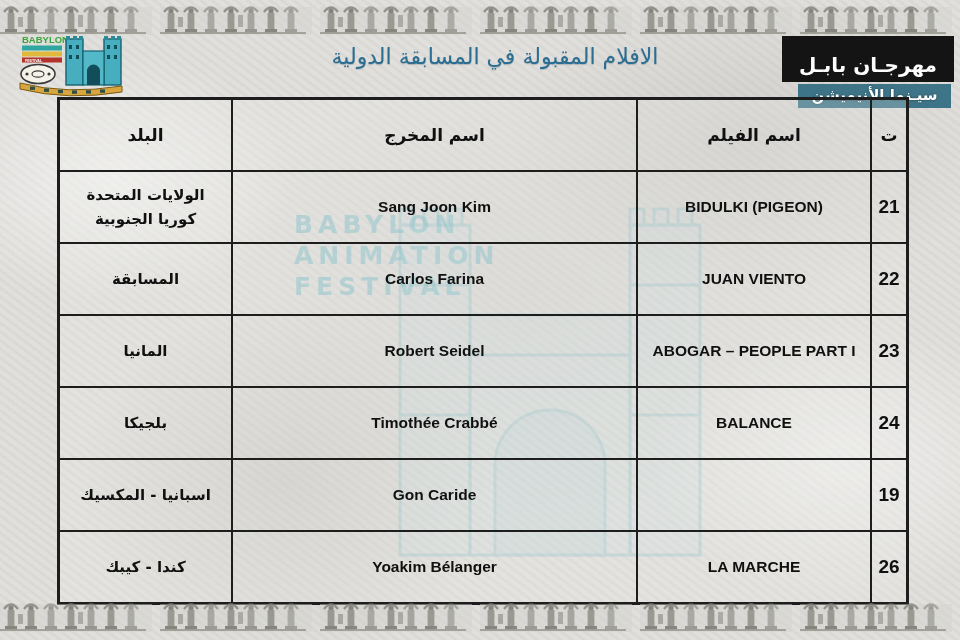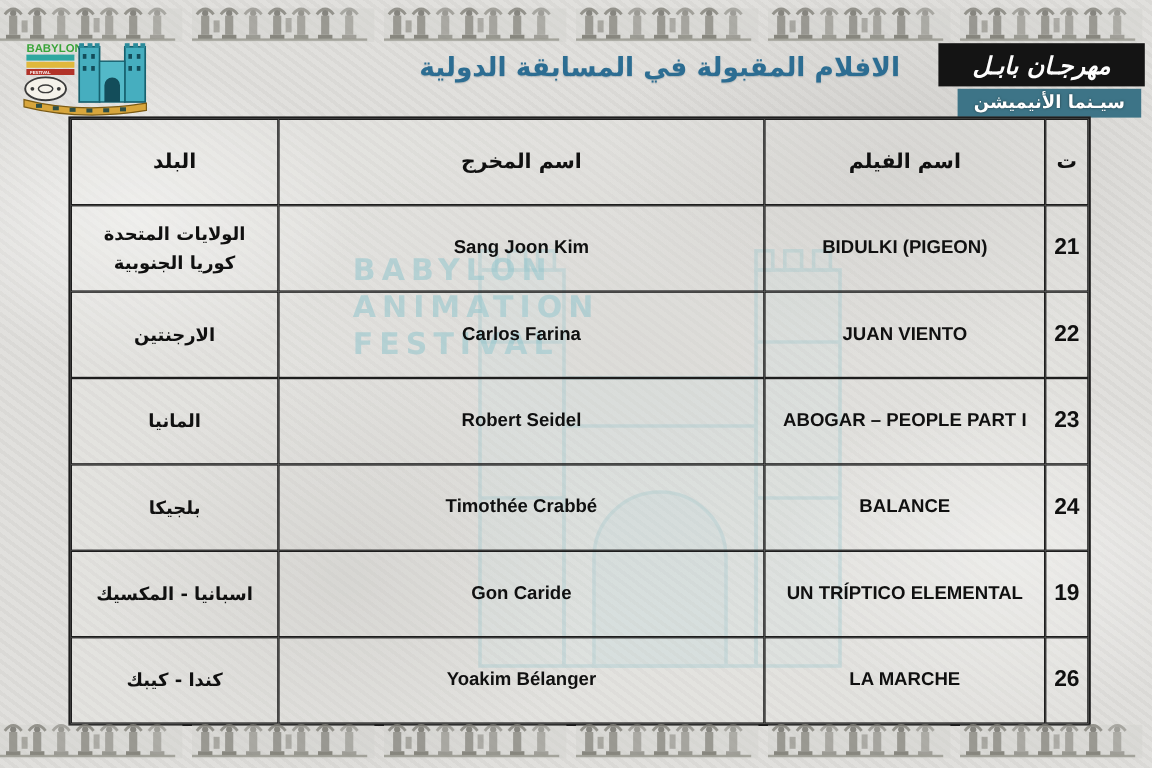--- a/index.html
+++ b/index.html
@@ -16,25 +16,25 @@
       #dfdedb;
   }
   .frieze{position:absolute;left:0;width:960px;height:36px;opacity:.85;}
   .frieze.top{top:3px;}
   .frieze.bottom{bottom:4px;}
 
   
   .logo{position:absolute;left:16px;top:33px;width:110px;height:66px;}
   .brand{position:absolute;right:6px;top:36px;width:172px;text-align:center;direction:rtl;}
   .brand .l1{display:block;background:#141414;color:#fdfdfd;font-weight:bold;font-size:20px;
-             padding:7px 10px 5px;letter-spacing:1px;font-style:italic;}
+             padding:17px 10px 5px;letter-spacing:1px;}
   .brand .l2{display:block;background:#3d7487;color:#ffffff;font-weight:bold;font-size:15px;
              margin:2px 3px 0 16px;padding:2px 6px 4px;text-shadow:0 0 2px rgba(0,0,0,.55);}
-  .title{position:absolute;left:240px;top:44px;width:510px;text-align:right;direction:rtl;
-         color:#2c6d92;font-size:22px;font-weight:bold;text-shadow:0 1px 1px rgba(40,70,90,.25);}
+  .title{position:absolute;left:240px;top:44px;width:510px;text-align:center;direction:rtl;
+         color:#2c6d92;font-size:22px;font-weight:normal;text-shadow:0 1px 1px rgba(40,70,90,.25);}
 
   
   .wm{position:absolute;left:270px;top:195px;width:440px;height:380px;pointer-events:none;}
   .wm-text{position:absolute;left:24px;top:14px;color:rgba(124,186,197,.60);
            font-size:25px;font-weight:bold;letter-spacing:5px;line-height:31px;white-space:pre-line;}
   .wm-gate{position:absolute;left:120px;top:0;opacity:.34;}
 
   
   .tbl{position:absolute;left:57px;top:97px;width:848px;direction:rtl;
        display:grid;grid-template-columns:36px 234px 405px 173px;
@@ -176,41 +176,40 @@
       <div class="td country">
         <span>الولايات المتحدة</span>
         <span>كوريا الجنوبية</span>
       </div>
     </div>
 
     <div class="row">
       <div class="td num">22</div>
       <div class="td film">JUAN VIENTO</div>
       <div class="td director">Carlos Farina</div>
-      <div class="td country">الارجنتين</div>
+      <div class="td country">المسابقة</div>
     </div>
 
     <div class="row">
       <div class="td num">23</div>
       <div class="td film">ABOGAR – PEOPLE PART I</div>
       <div class="td director">Robert Seidel</div>
       <div class="td country">المانيا</div>
     </div>
 
     <div class="row">
       <div class="td num">24</div>
       <div class="td film">BALANCE</div>
       <div class="td director">Timothée Crabbé</div>
       <div class="td country">بلجيكا</div>
     </div>
 
     <div class="row">
       <div class="td num">19</div>
       <div class="td film">
-        <span>UN TRÍPTICO ELEMENTAL</span>
       </div>
       <div class="td director">Gon Caride</div>
       <div class="td country">اسبانيا - المكسيك</div>
     </div>
 
     <div class="row">
       <div class="td num">26</div>
       <div class="td film">LA MARCHE</div>
       <div class="td director">Yoakim Bélanger</div>
       <div class="td country">كندا - كيبك</div>

